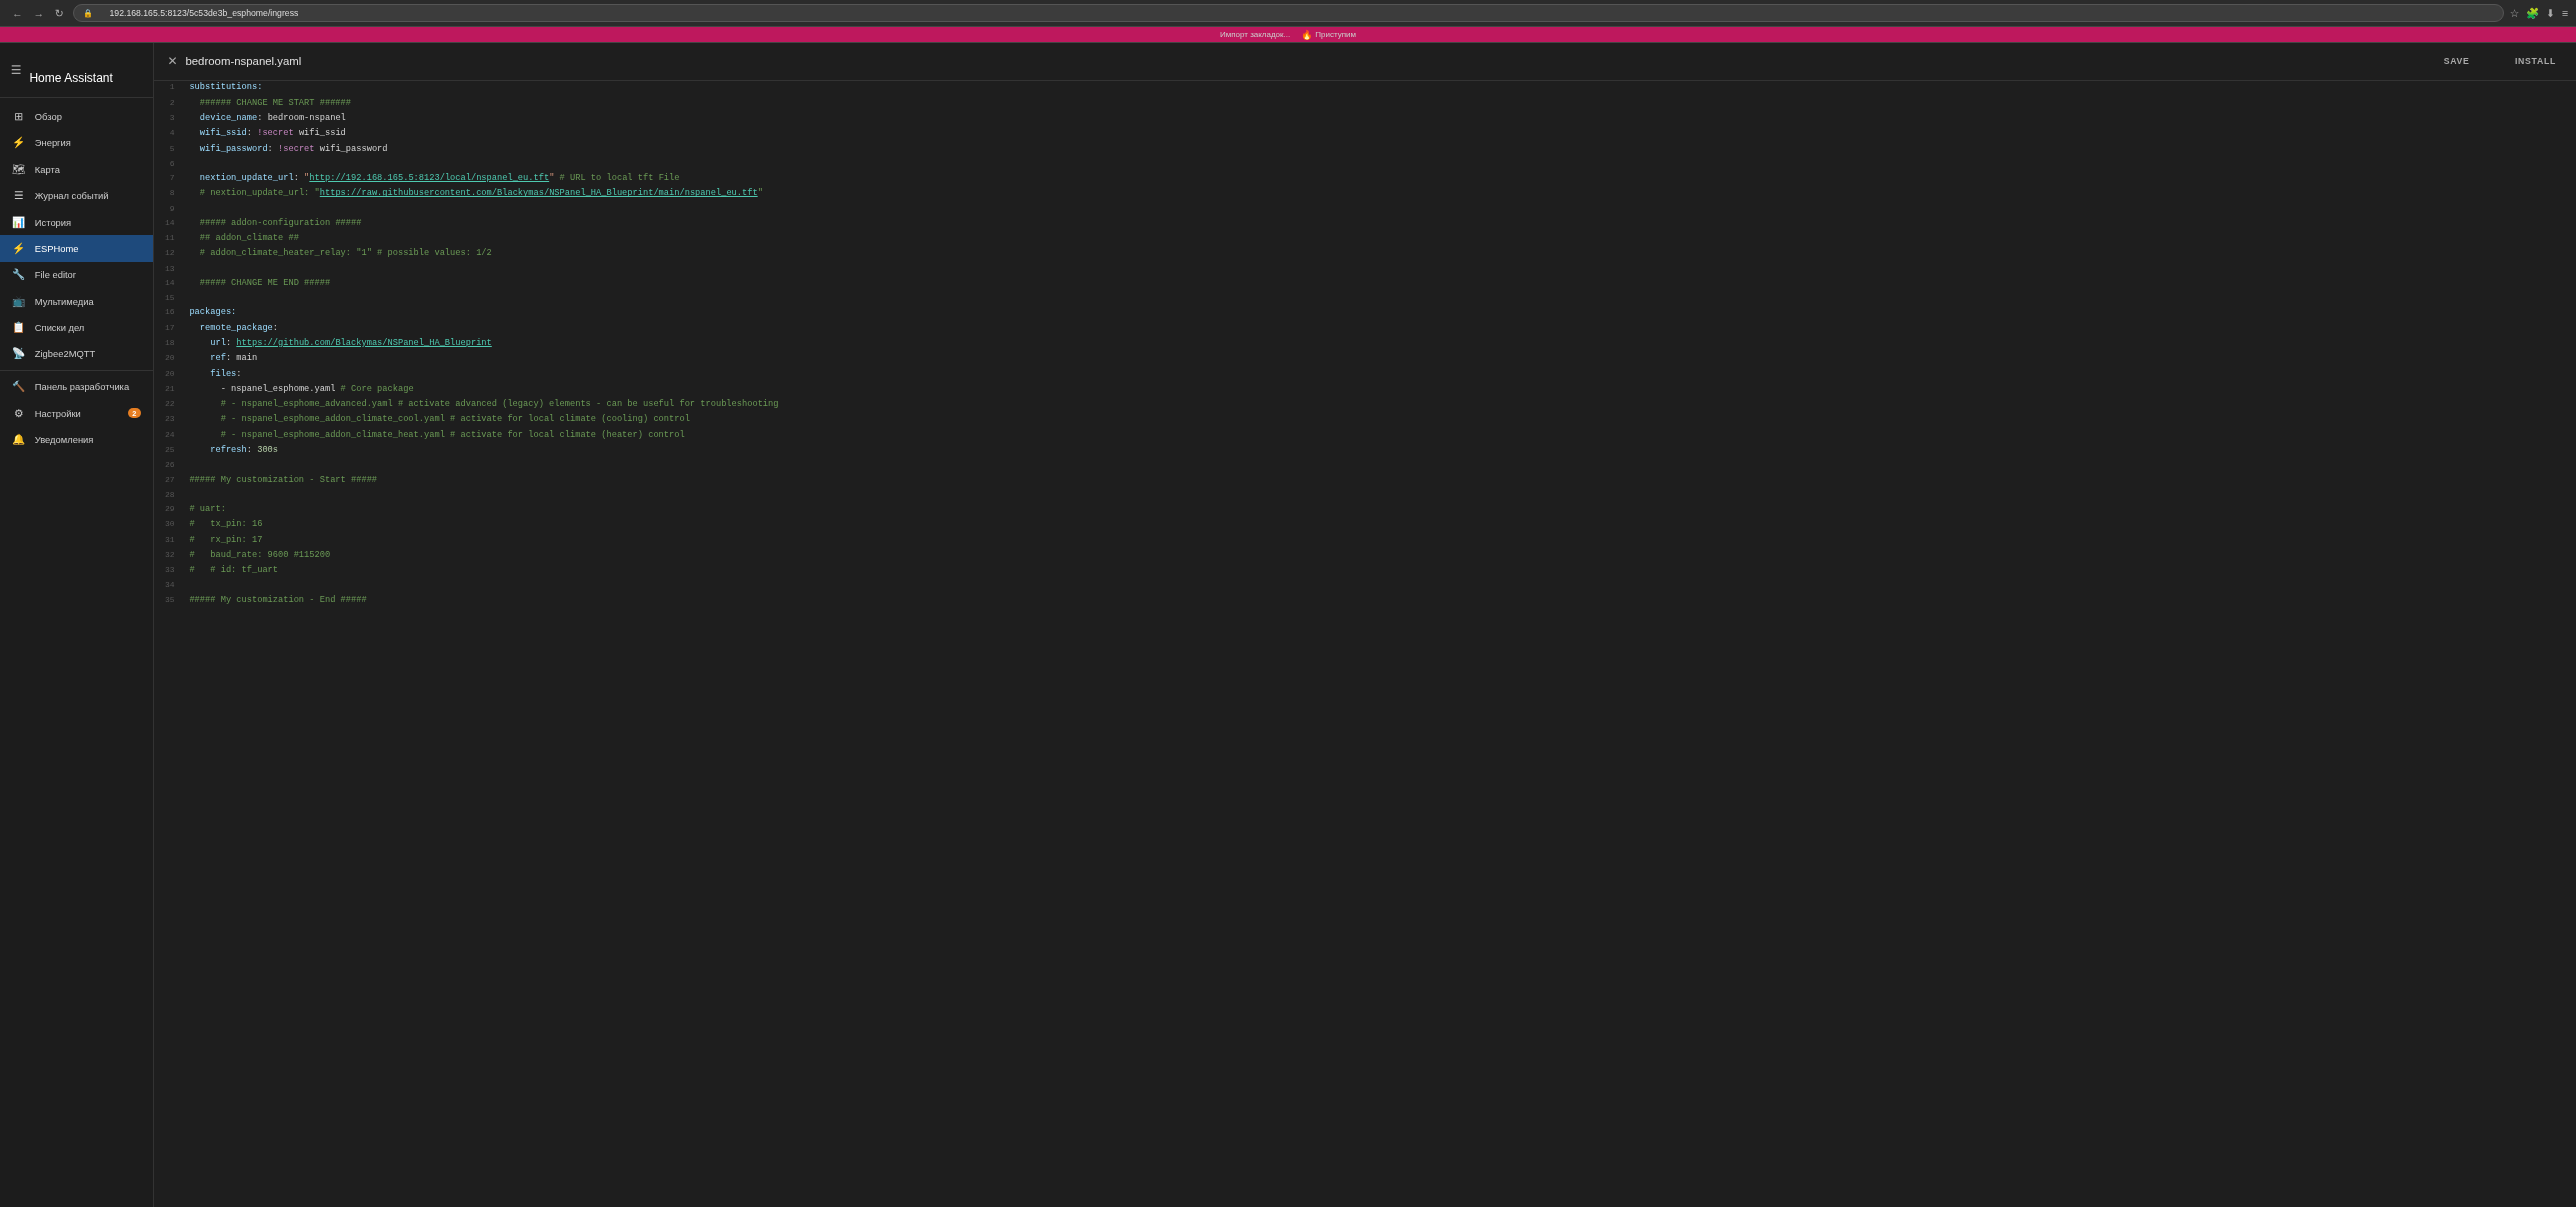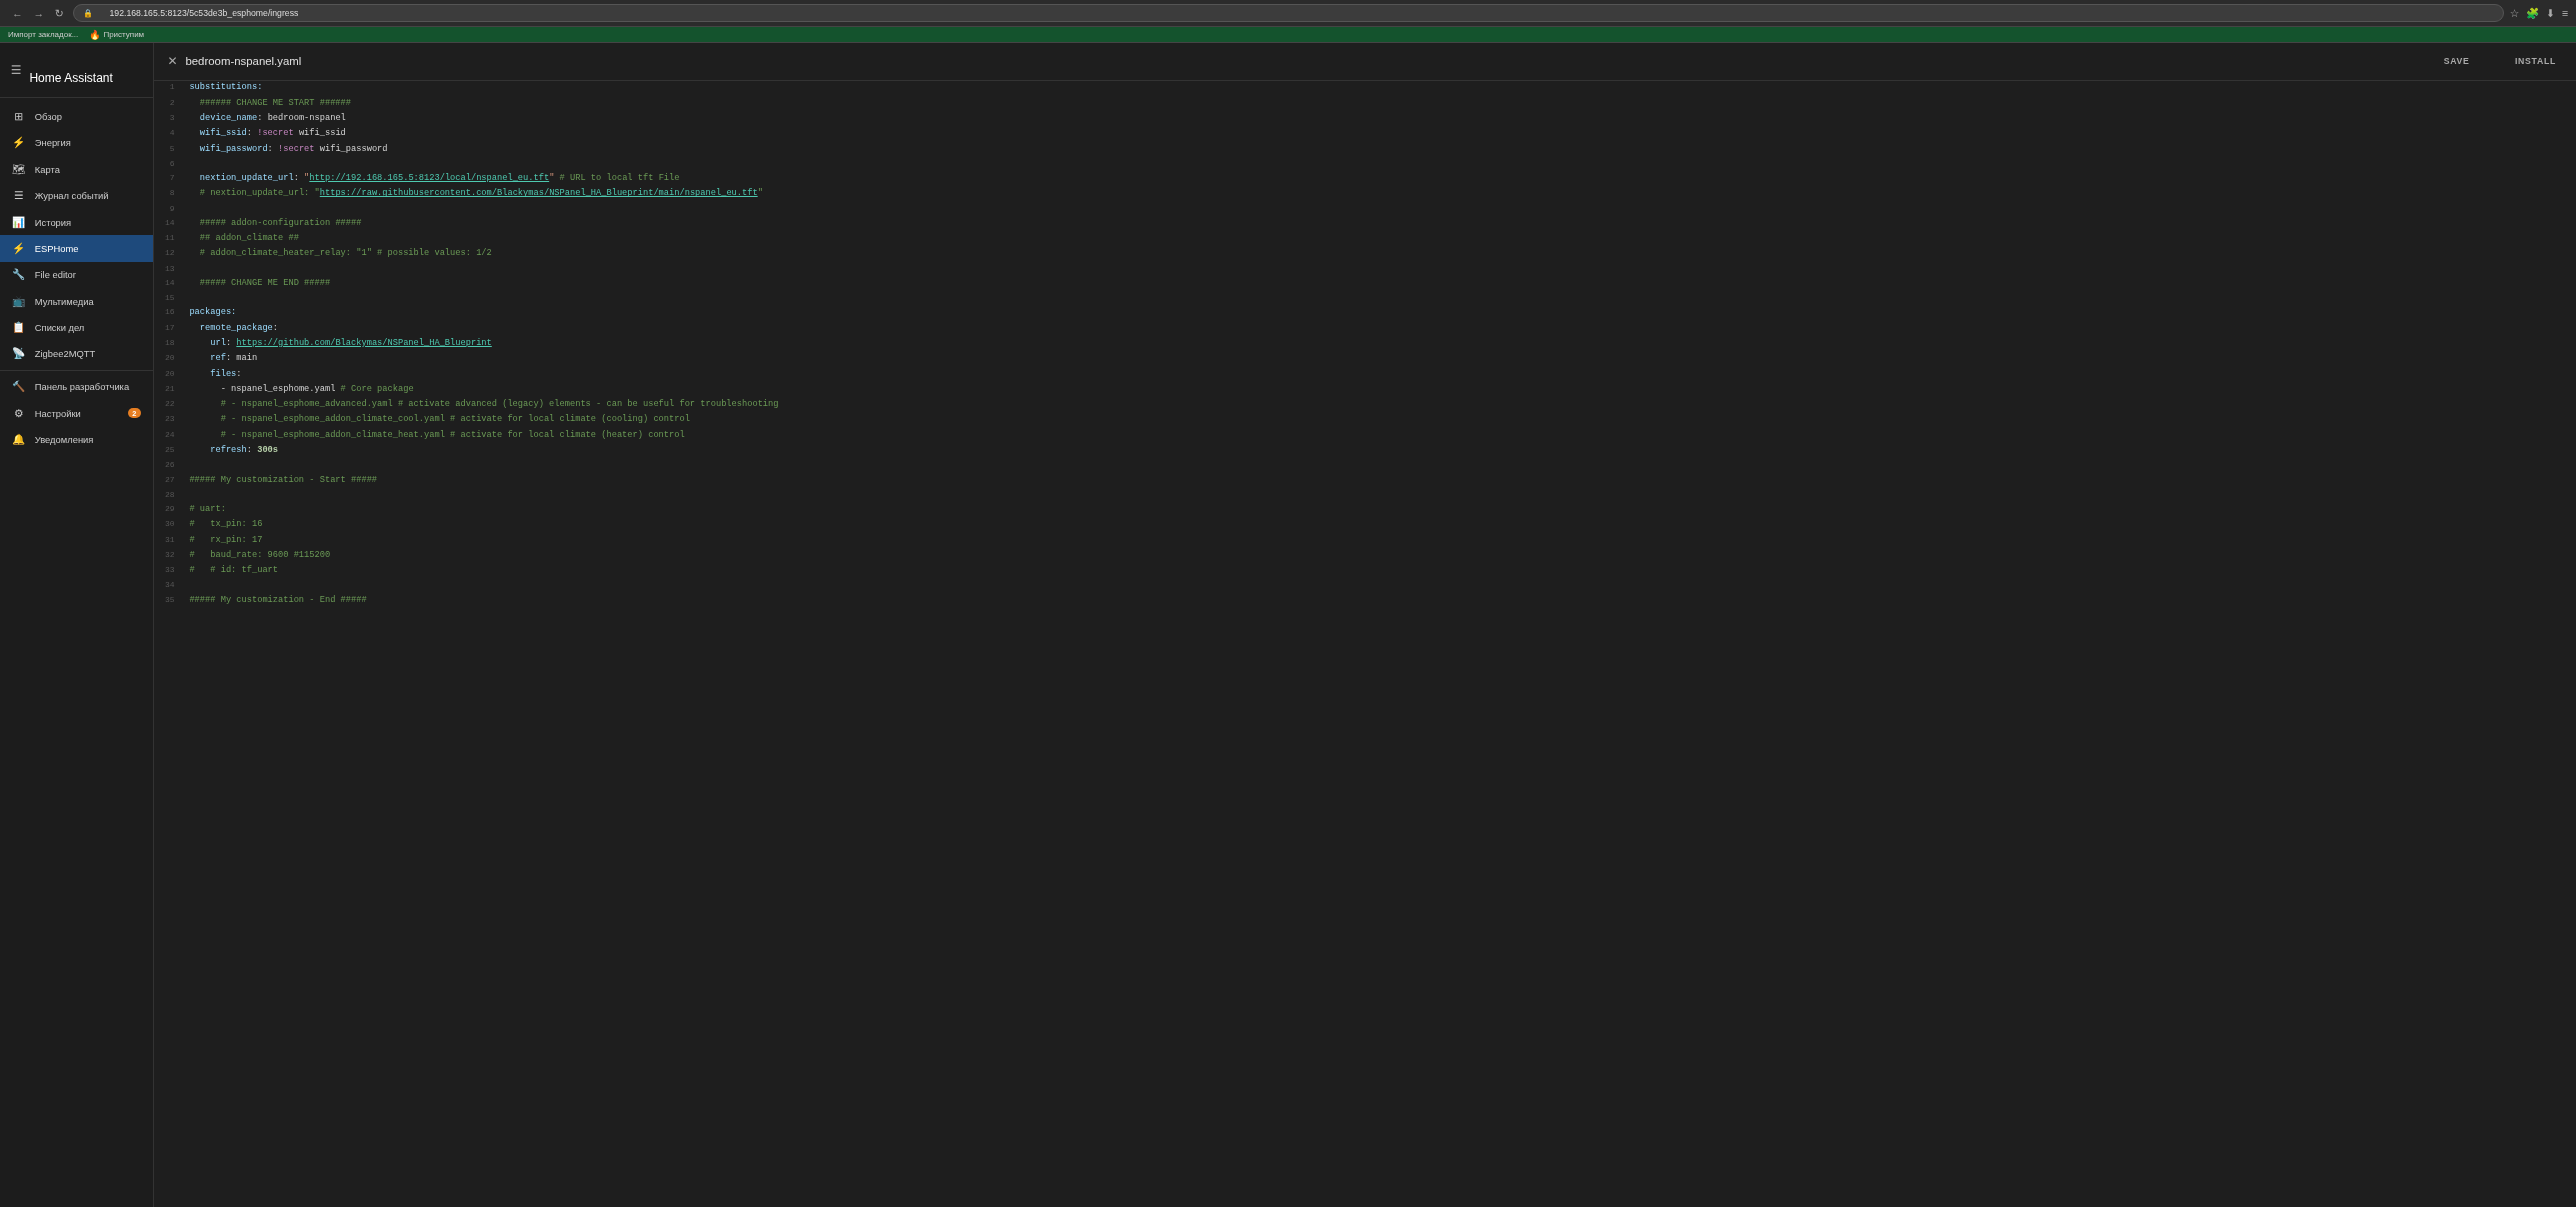--- a/index.html
+++ b/index.html
@@ -47,27 +47,28 @@
       align-items: center;
       gap: 4px;
     }
     .address-bar-lock { color: #aaa; font-size: 8px; }
     .address-text { color: #ddd; font-size: 8.7px; margin-left: 12px; }
     .browser-actions { display: flex; gap: 6.7px; color: #aaa; font-size: 10.7px; }
     .browser-actions span { cursor: pointer; }
 
     
     .bookmarks-bar {
-      background: #14532d;
+      background: #be185d;
       padding: 2px 8px;
       display: flex;
       gap: 10.7px;
       border-bottom: 0.7px solid #444;
       font-size: 8px;
       color: #ccc;
+      justify-content: center;
     }
     .bookmark-item { cursor: pointer; display: flex; align-items: center; gap: 2.7px; }
 
     
     .app-layout {
       display: flex;
       flex: 1;
       overflow: hidden;
     }
 
@@ -194,21 +195,21 @@
       white-space: pre;
       line-height: 1.6;
       vertical-align: top;
     }
     
     .c-key { color: #9cdcfe; }        
     .c-val { color: #ce9178; }        
     .c-comment { color: #6a9955; }    
     .c-special { color: #c586c0; }       
     .c-url { color: #4ec9b0; text-decoration: underline; } 
-    .c-num { color: #b5cea8; font-weight: bold; }        
+    .c-num { color: #b5cea8; }        
     .c-white { color: #d4d4d4; }
 
     
     .code-editor::-webkit-scrollbar { width: 5.4px; }
     .code-editor::-webkit-scrollbar-track { background: #1e1e1e; }
     .code-editor::-webkit-scrollbar-thumb { background: #444; border-radius: 2.7px; }
   </style>
 </head>
 <body>
 

